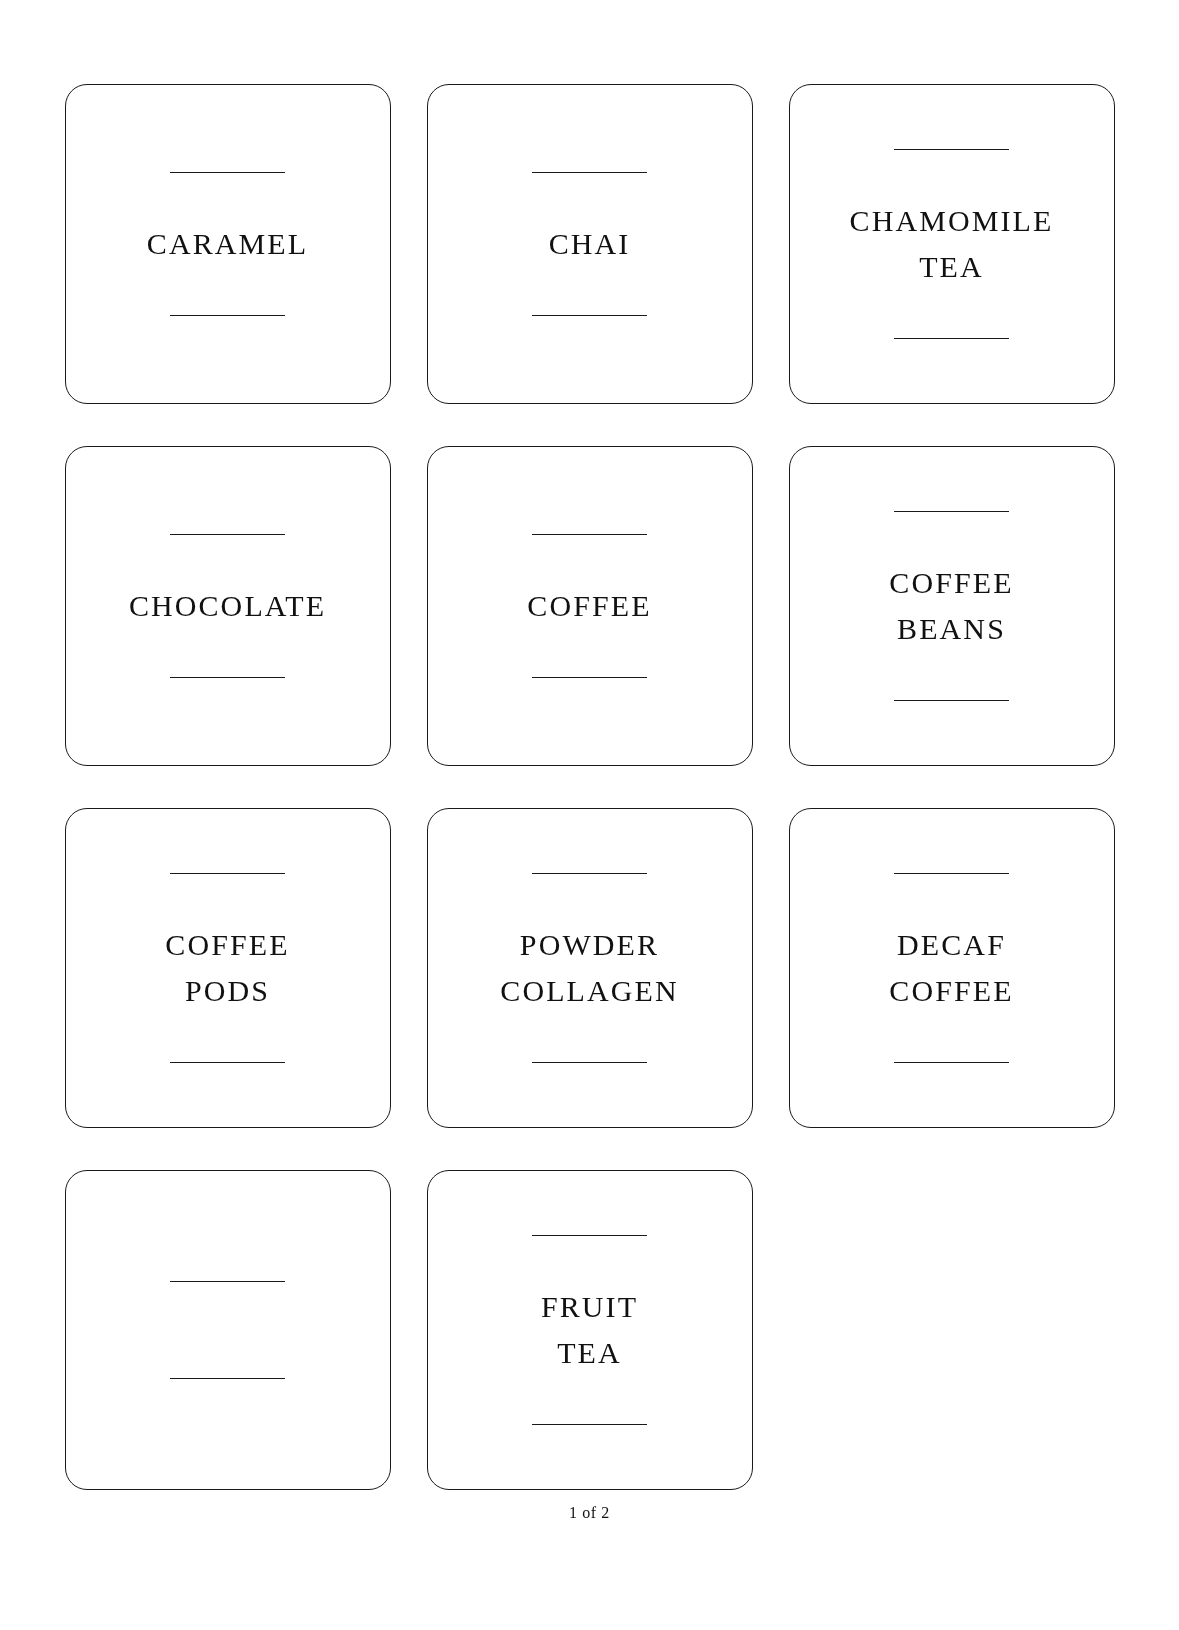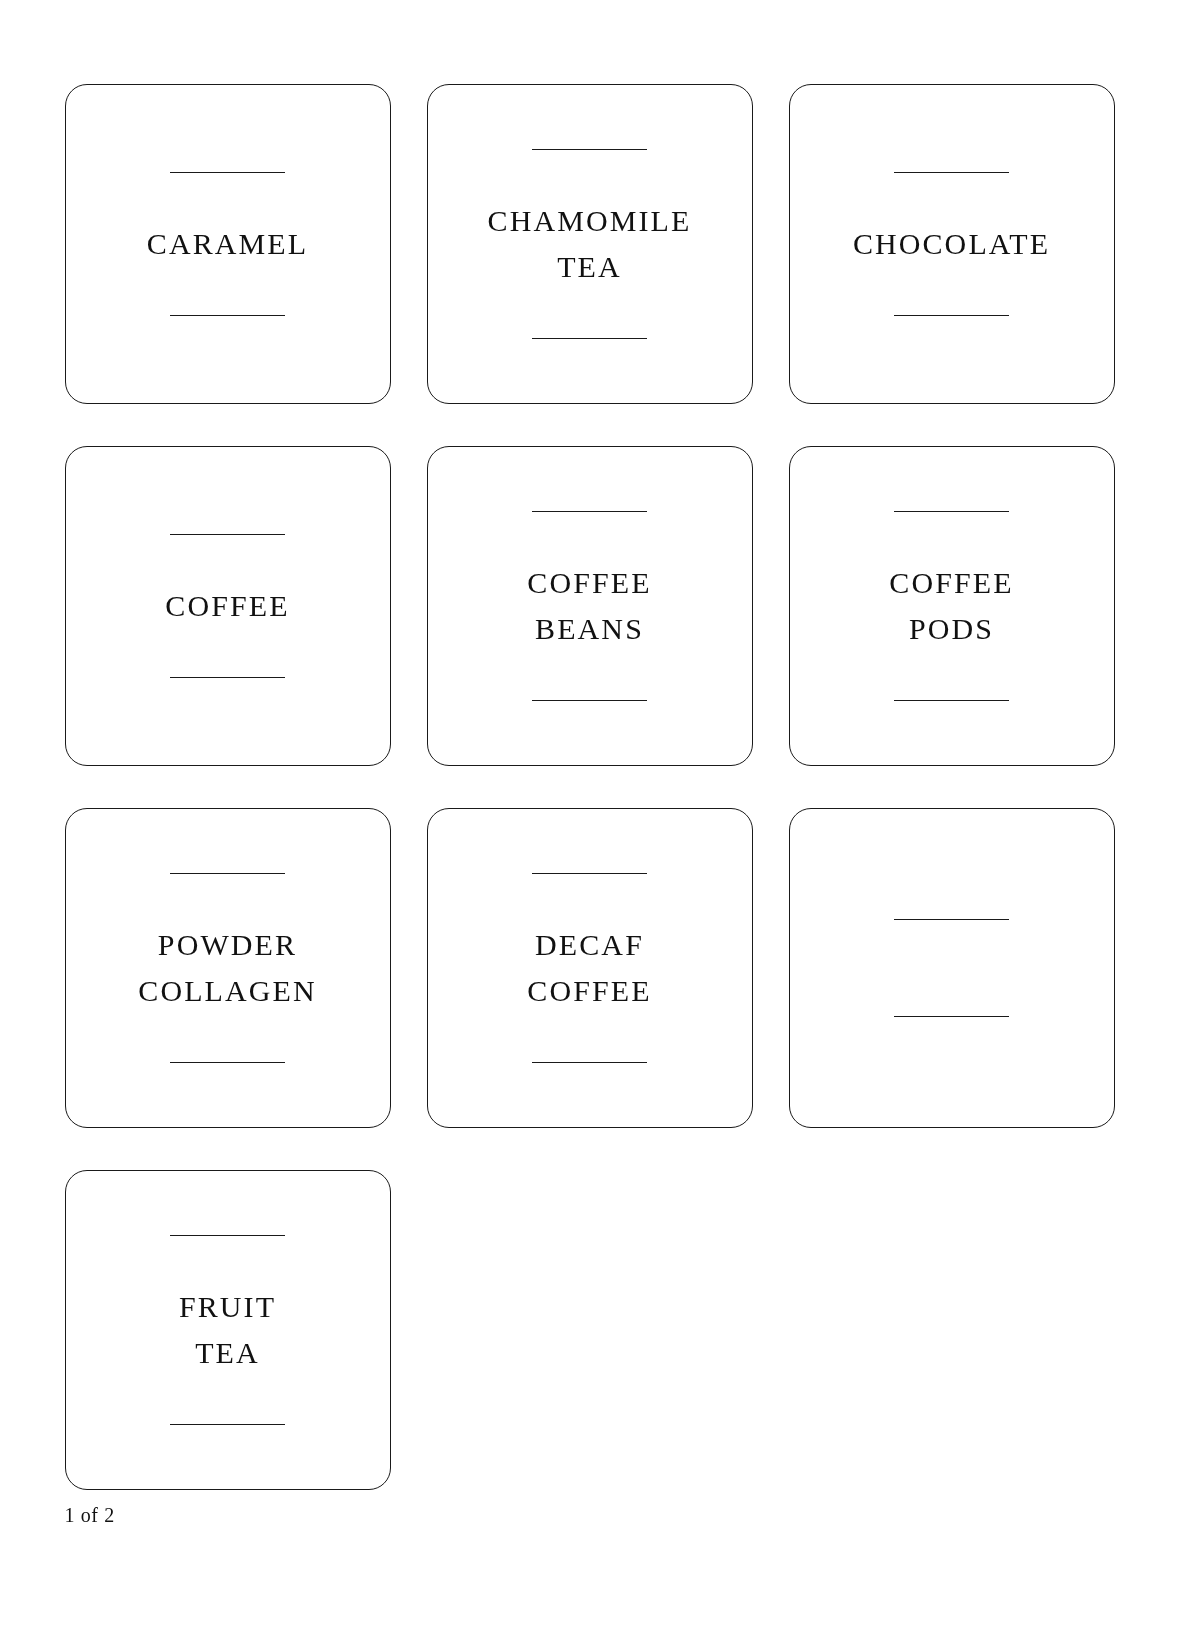--- a/index.html
+++ b/index.html
@@ -64,36 +64,43 @@
     font-family: "Liberation Serif", serif;
     font-weight: 400;
     max-width: 290px;
     word-spacing: 2px;
   }
   .label-text .line {
     display: block;
   }
   .footer {
     width: 1050px;
-    text-align: left;
+    text-align: center;
     margin-top: 14px;
-    font-size: 20px;
+    font-size: 16px;
     letter-spacing: 0.6px;
     font-family: "Liberation Serif", serif;
   }
 </style>
 </head>
 <body>
 
 <div class="page">
   <div class="label-grid">
       <div class="label-card">
         <div class="rule rule-top"></div>
         <div class="label-text">
           <span class="line">CARAMEL</span>
+        </div>
+        <div class="rule rule-bottom"></div>
+      </div>
+      <div class="label-card">
+        <div class="rule rule-top"></div>
+        <div class="label-text">
+          <span class="line">CHAI</span>
         </div>
         <div class="rule rule-bottom"></div>
       </div>
       <div class="label-card">
         <div class="rule rule-top"></div>
         <div class="label-text">
           <span class="line">CHAMOMILE</span>
           <span class="line">TEA</span>
         </div>
         <div class="rule rule-bottom"></div>

